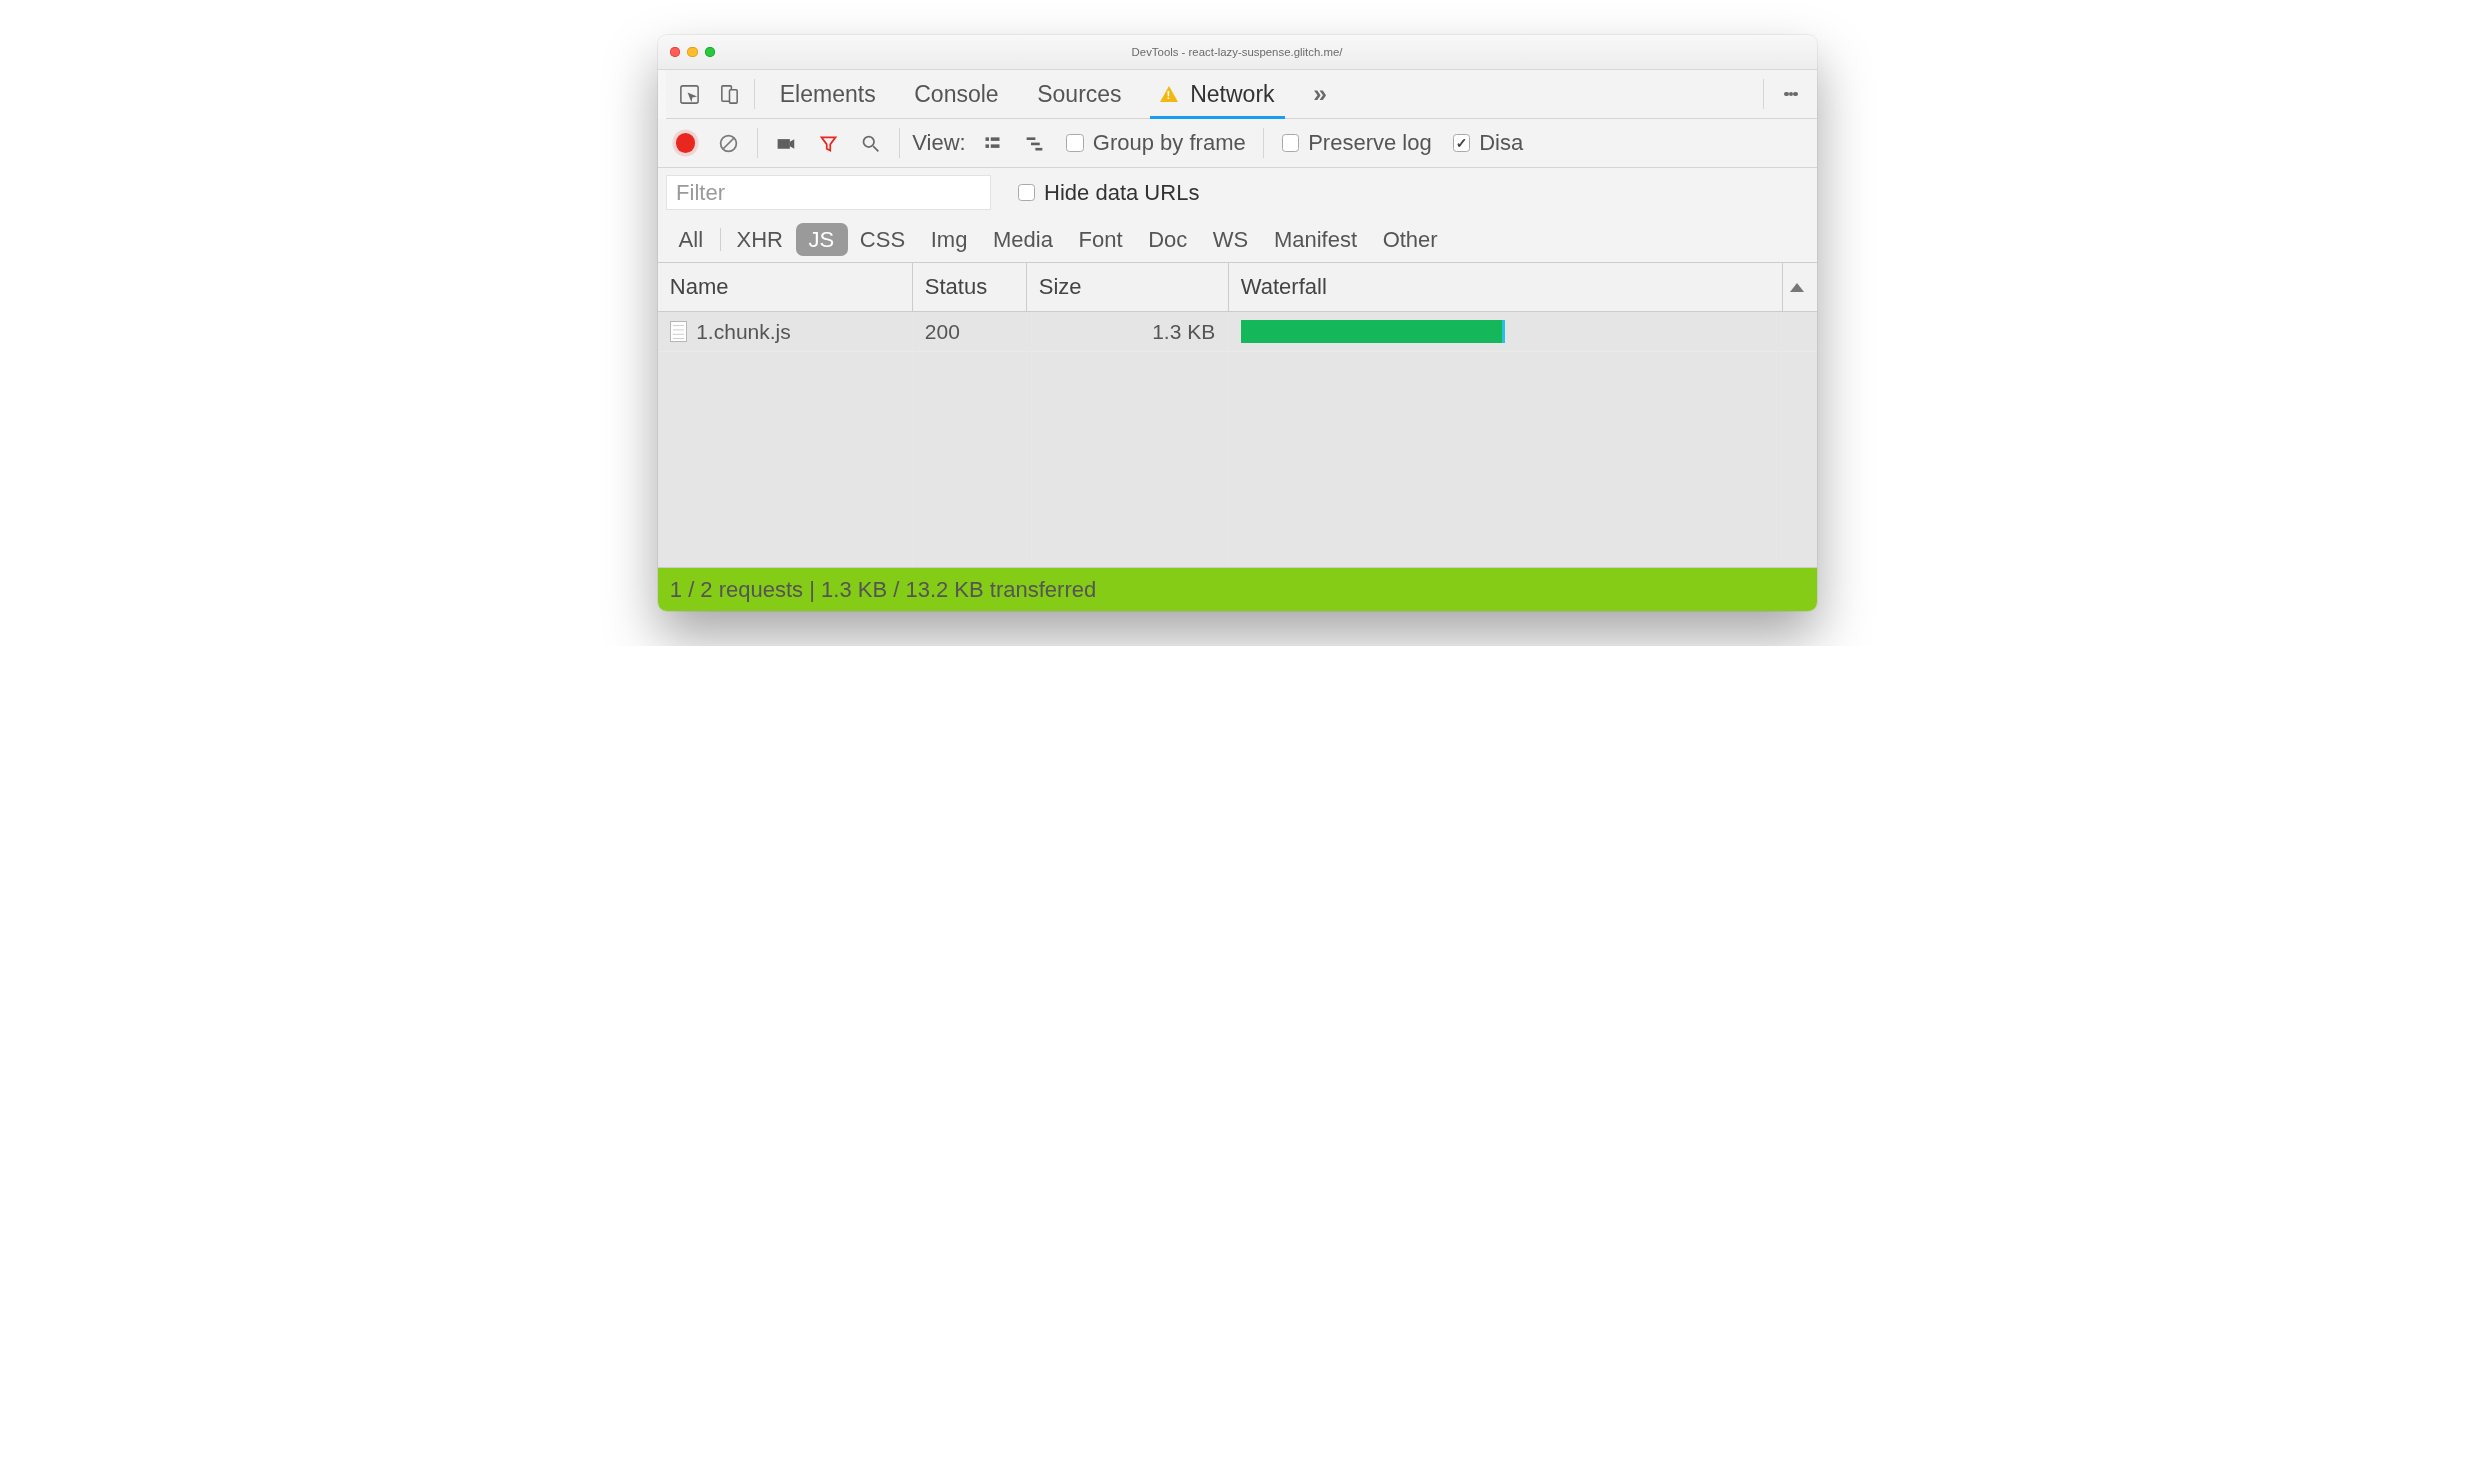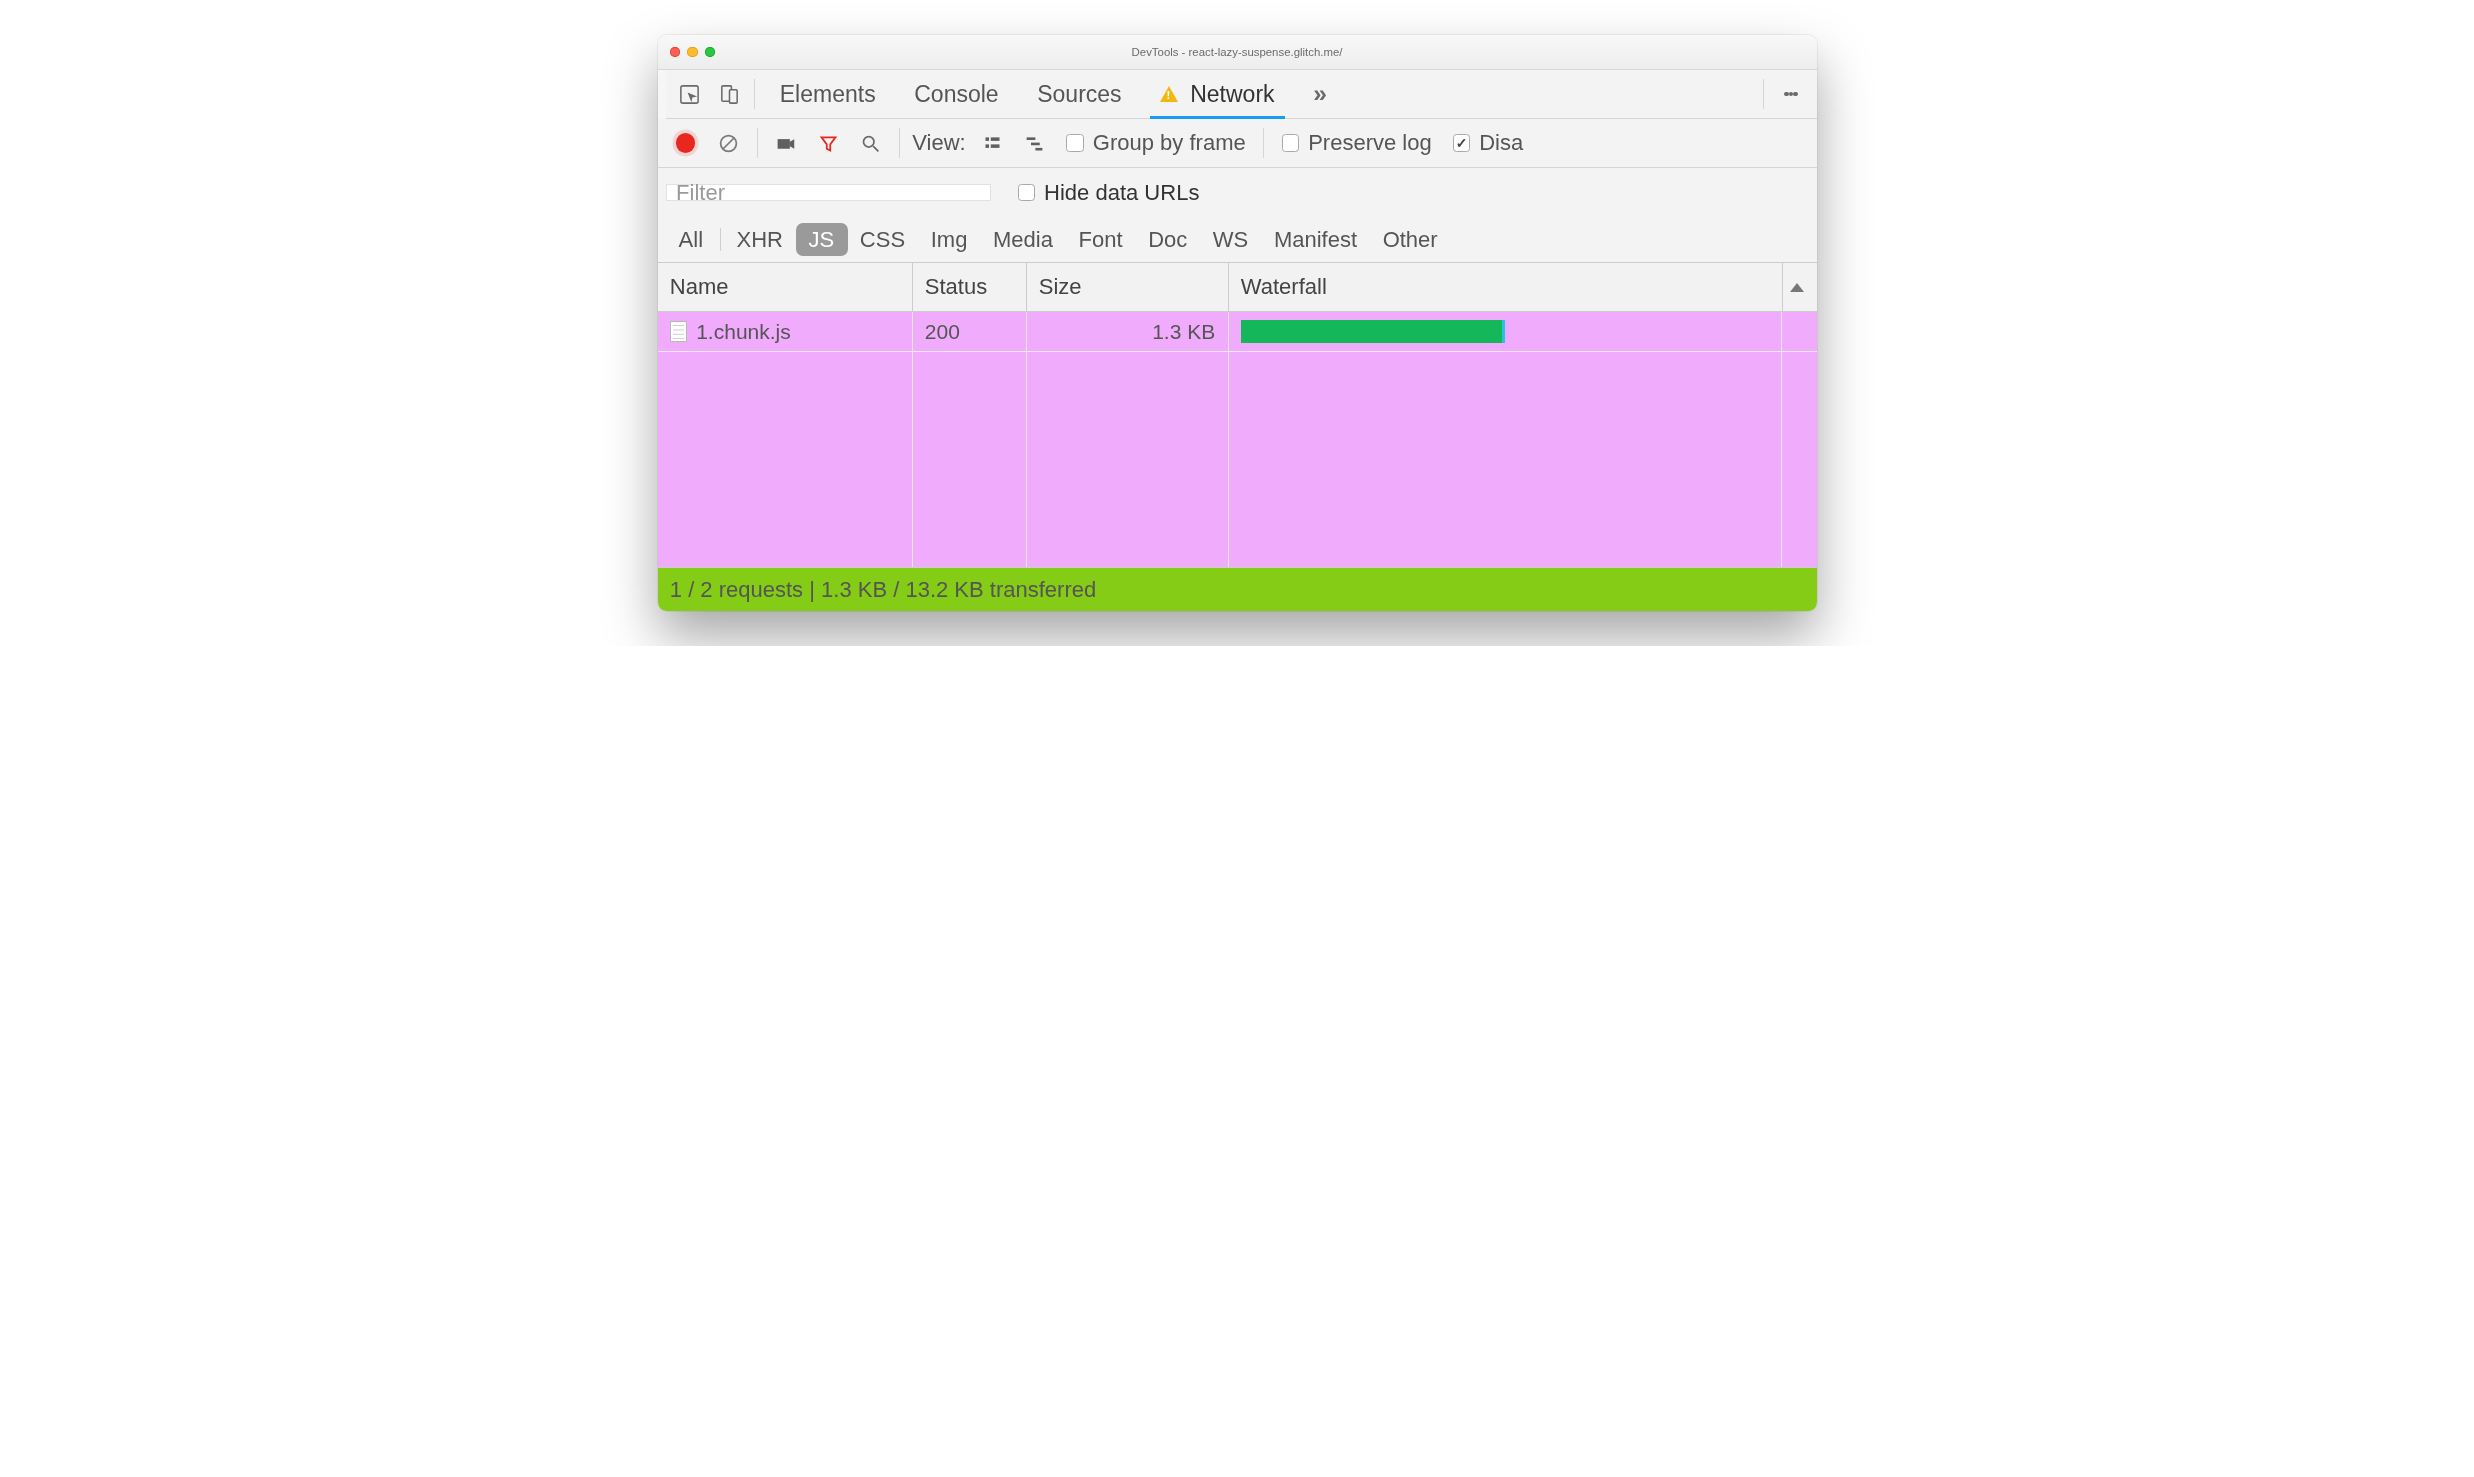--- a/index.html
+++ b/index.html
@@ -68,21 +68,21 @@
   .cbx.checked::after { content:"✓"; font-size:14px; color:#444; font-weight:bold; line-height:1;}
   .chkwrap { display:flex; align-items:center; padding:0 8.8px; gap:1.8px;}
 
   
   .filterrow {
     display:flex; align-items:center; height:49px;
     background:#f3f3f3; padding:0 8.8px; gap:17.6px;
     font-size:22px;
   }
   .filterbox {
-    width:325px; height:17px; background:#fff; border:0.9px solid #e2e2e2;
+    width:325px; height:35px; background:#fff; border:0.9px solid #e2e2e2;
     display:flex; align-items:center; padding:0 8.8px; color:#9a9a9a;
   }
 
   
   .typerow {
     display:flex; align-items:center; height:46px;
     background:#f3f3f3; padding:0 8.8px; gap:0;
     border-bottom:0.9px solid #ccc;
     font-size:22px;
   }
@@ -90,21 +90,21 @@
   .typerow .sep { width:0.9px;height:23px;background:#cfcfcf; margin:0 3.5px;}
   .typebtn.active { background:#9a9a9a; color:#fff; }
 
   
   .table { background:#fff; }
   .thead, .trow { display:grid; grid-template-columns: 255px 114px 202px 1fr 35px; align-items:center;}
   .thead { height:49px; background:#f2f2f2; border-bottom:0.9px solid #ccc; font-size:22px; color:#444;}
   .th { padding:0 12.3px; border-right:0.9px solid #ccc; height:100%; display:flex; align-items:center;}
   .th.last { border-right:none; justify-content:space-between;text-align:center;}
   .sort-tri { width:0;height:0;border-left:7px solid transparent;border-right:7px solid transparent;border-bottom:9.7px solid #777; margin-right:5.3px;}
-  .tbody { height:255px; background:#f0abfc; position:relative;}
+  .tbody { height:255px; background:#e5e5e5; position:relative;}
   .trow { height:40px; border-bottom:0.9px solid #eaeaea; font-size:21px; color:#555;}
   .td { padding:0 12.3px; height:100%; display:flex; align-items:center; border-right:0.9px solid #e7e7e7;}
   .td.size { justify-content:flex-end; }
   .td.wf { position:relative; }
   .gridcols { position:absolute; inset:0; display:grid; grid-template-columns: 255px 114px 202px 1fr 35px; pointer-events:none;}
   .gridcols div { border-right:0.9px solid #e7e7e7;}
   .gridcols div:last-child{border-right:none;}
   .fileicon { width:17.6px;height:21px;border:0.9px solid #b7b7b7;background:#fff; margin-right:8.8px; position:relative;}
   .fileicon::before{content:"";position:absolute;left:2.6px;right:2.6px;top:2.6px;height:1.8px;background:#cfcfcf;box-shadow:0 4.4px 0 #cfcfcf,0 8.8px 0 #cfcfcf,0 13px 0 #cfcfcf;}
   .wfbar { height:23px; background:#14b85b; position:relative; width:50%; border-right:3.5px solid #29c0e6;}

